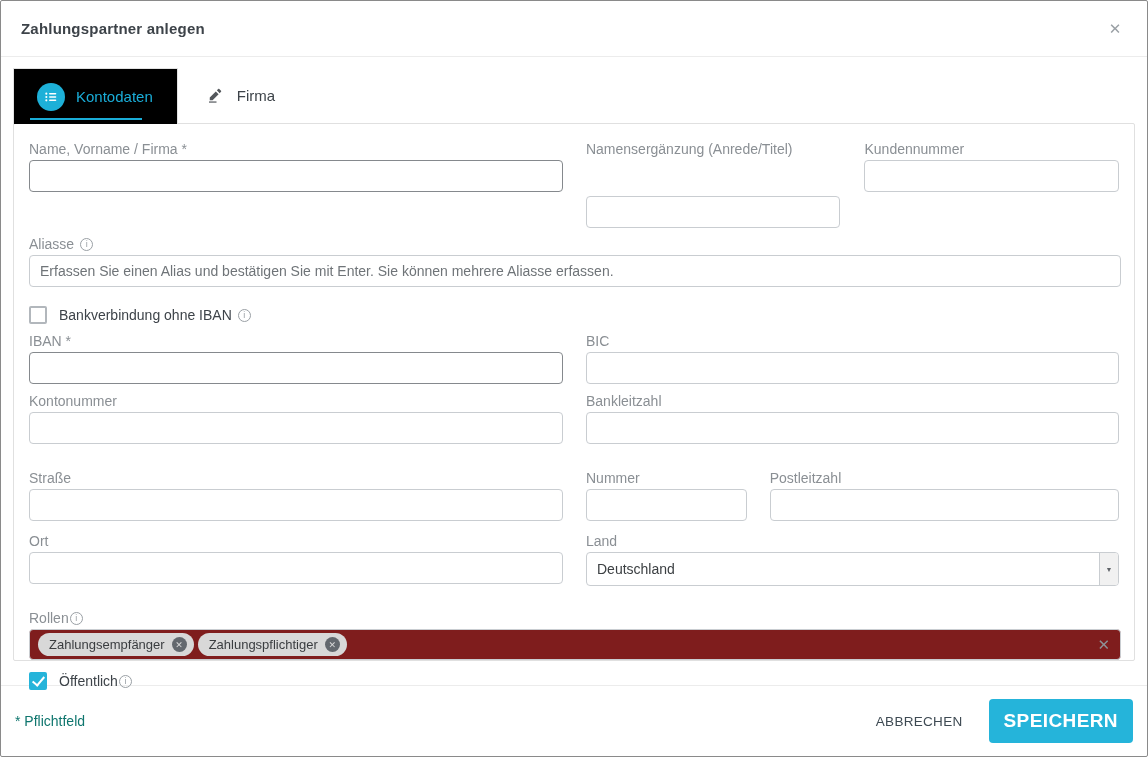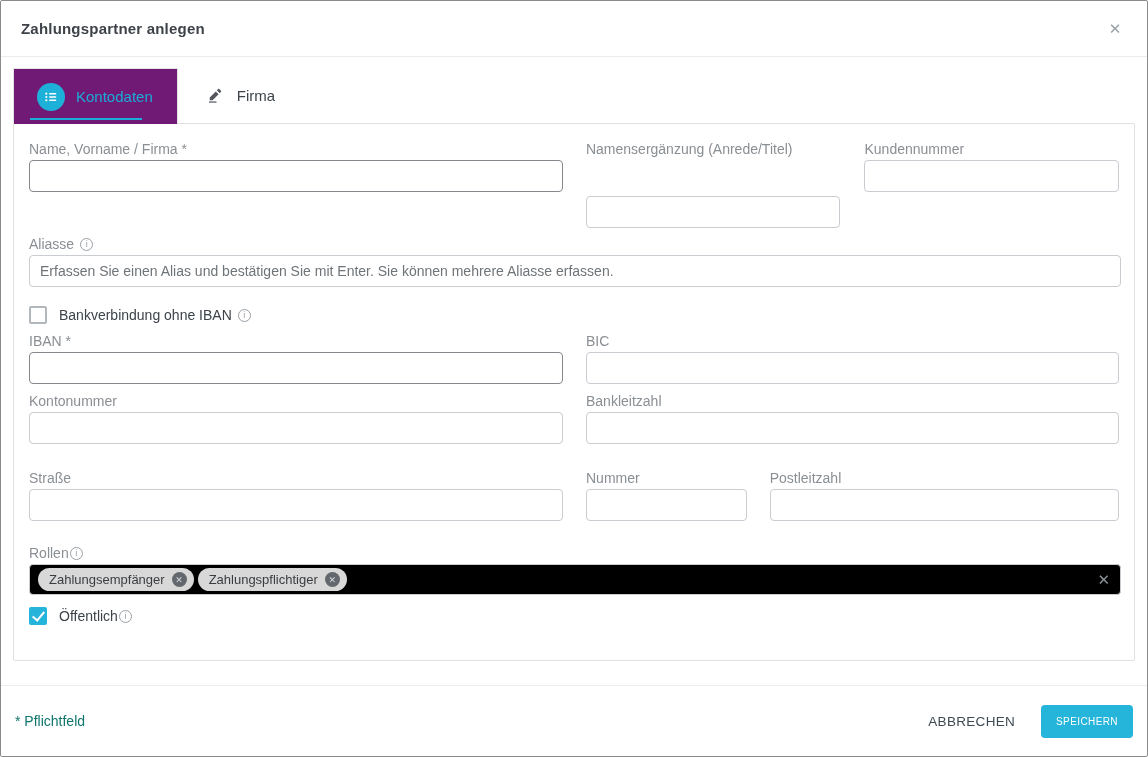--- a/index.html
+++ b/index.html
@@ -24,21 +24,21 @@
     width:24px; height:24px; display:flex; align-items:center; justify-content:center;
   }
   
   .tabbar { height:66px; flex:0 0 66px; display:flex; align-items:flex-end; padding:0 12px; }
   .tab {
     height:56px; display:flex; align-items:center; position:relative;
     background:#fff; cursor:pointer;
   }
   .tab.active {
     border:1px solid #e2e2e2; border-bottom:none; margin-bottom:-1px; z-index:2;
-    padding:0 24px 0 23px; background:#701a75;
+    padding:0 24px 0 23px; background:#000000;
   }
   .tab.inactive { padding:0 30px 0 28px; }
   .tab-ico-circle {
     width:28px; height:28px; border-radius:50%; background:#1db0d8;
     display:flex; align-items:center; justify-content:center; margin-right:11px; flex:0 0 28px;
   }
   .tab-label { font-size:15px; color:#3d4349; }
   .tab.active .tab-label { color:#1aadd8; }
   .tab-underline {
     position:absolute; left:16px; bottom:4px; width:112px; height:2px; background:#1aadd8;
@@ -91,21 +91,21 @@
     overflow:hidden; background:#fff; cursor:pointer;
   }
   .select-value { flex:1; font-size:14px; color:#3c4043; padding:0 10px; }
   .select-arrow {
     width:19px; align-self:stretch; background:#f1f1f1; border-left:1px solid #c9cdd1;
     display:flex; align-items:center; justify-content:center; font-size:7px; color:#5f6368;
   }
   
   .chips-box {
     width:1092px; height:31px; border:1px solid #c9cdd1; border-radius:4px;
-    display:flex; align-items:center; padding:0 10px 0 4px; background:#000000;
+    display:flex; align-items:center; padding:0 10px 0 4px; background:#7f1d1d;
   }
   .chip {
     background:#d8d8d8; border-radius:14px; height:23px; display:flex; align-items:center;
     padding:0 7px 0 11px; margin-left:4px; cursor:default;
   }
   .chip-label { font-size:13px; color:#3a3d40; margin-right:7px; }
   .chip-remove {
     width:15px; height:15px; border-radius:50%; background:#63686e; color:#d8d8d8;
     display:flex; align-items:center; justify-content:center; font-size:9px; cursor:pointer;
   }
@@ -115,22 +115,22 @@
     margin-top:24px; border-top:1px solid #ececec; flex:1;
     display:flex; align-items:center; padding:0 14px 0 14px;
   }
   .required-hint { font-size:14px; color:#0f766e; }
   .spacer { flex:1; }
   .btn-text {
     background:none; border:none; font-family:inherit; font-size:13.5px; font-weight:500;
     color:#3e4a53; letter-spacing:.3px; cursor:pointer; padding:10px 12px; margin-right:14px;
   }
   .btn-primary {
-    background:#25b4da; border:none; color:#fff; font-family:inherit; font-size:10px;
-    font-weight:normal; letter-spacing:.4px; border-radius:4px; padding:11px 15px; cursor:pointer;
+    background:#25b4da; border:none; color:#fff; font-family:inherit; font-size:19px;
+    font-weight:bold; letter-spacing:.4px; border-radius:4px; padding:11px 15px; cursor:pointer;
   }
   .mt8 { margin-top:8px; } .mt9 { margin-top:9px;align-items:center; } .mt12 { margin-top:12px; }
   .mt19 { margin-top:19px; } .mt24 { margin-top:24px; } .mt26 { margin-top:26px; }
 </style>
 </head>
 <body>
 
 <div class="dialog">
 
   <div class="dlg-header">
@@ -225,20 +225,33 @@
       <div class="fld w-num">
         <span class="fld-label">Nummer</span>
         <input class="inp" type="text" style="">
       </div>
       <div class="fld w-plz">
         <span class="fld-label">Postleitzahl</span>
         <input class="inp" type="text" style="">
       </div>
     </div>
 
+    <div class="row mt12">
+      <div class="fld w-l">
+        <span class="fld-label">Ort</span>
+        <input class="inp" type="text" style="">
+      </div>
+      <div class="fld w-r">
+        <span class="fld-label">Land</span>
+        <div class="select">
+          <span class="select-value">Deutschland</span>
+          <span class="select-arrow">▼</span>
+        </div>
+      </div>
+    </div>
 
     <div class="fld mt24">
       <span class="label-wrap">
         <span class="fld-label">Rollen</span>
         <i class="info-ico tight">i</i>
       </span>
       <div class="chips-box">
         <span class="chip">
           <span class="chip-label">Zahlungsempfänger</span>
           <span class="chip-remove">✕</span>

